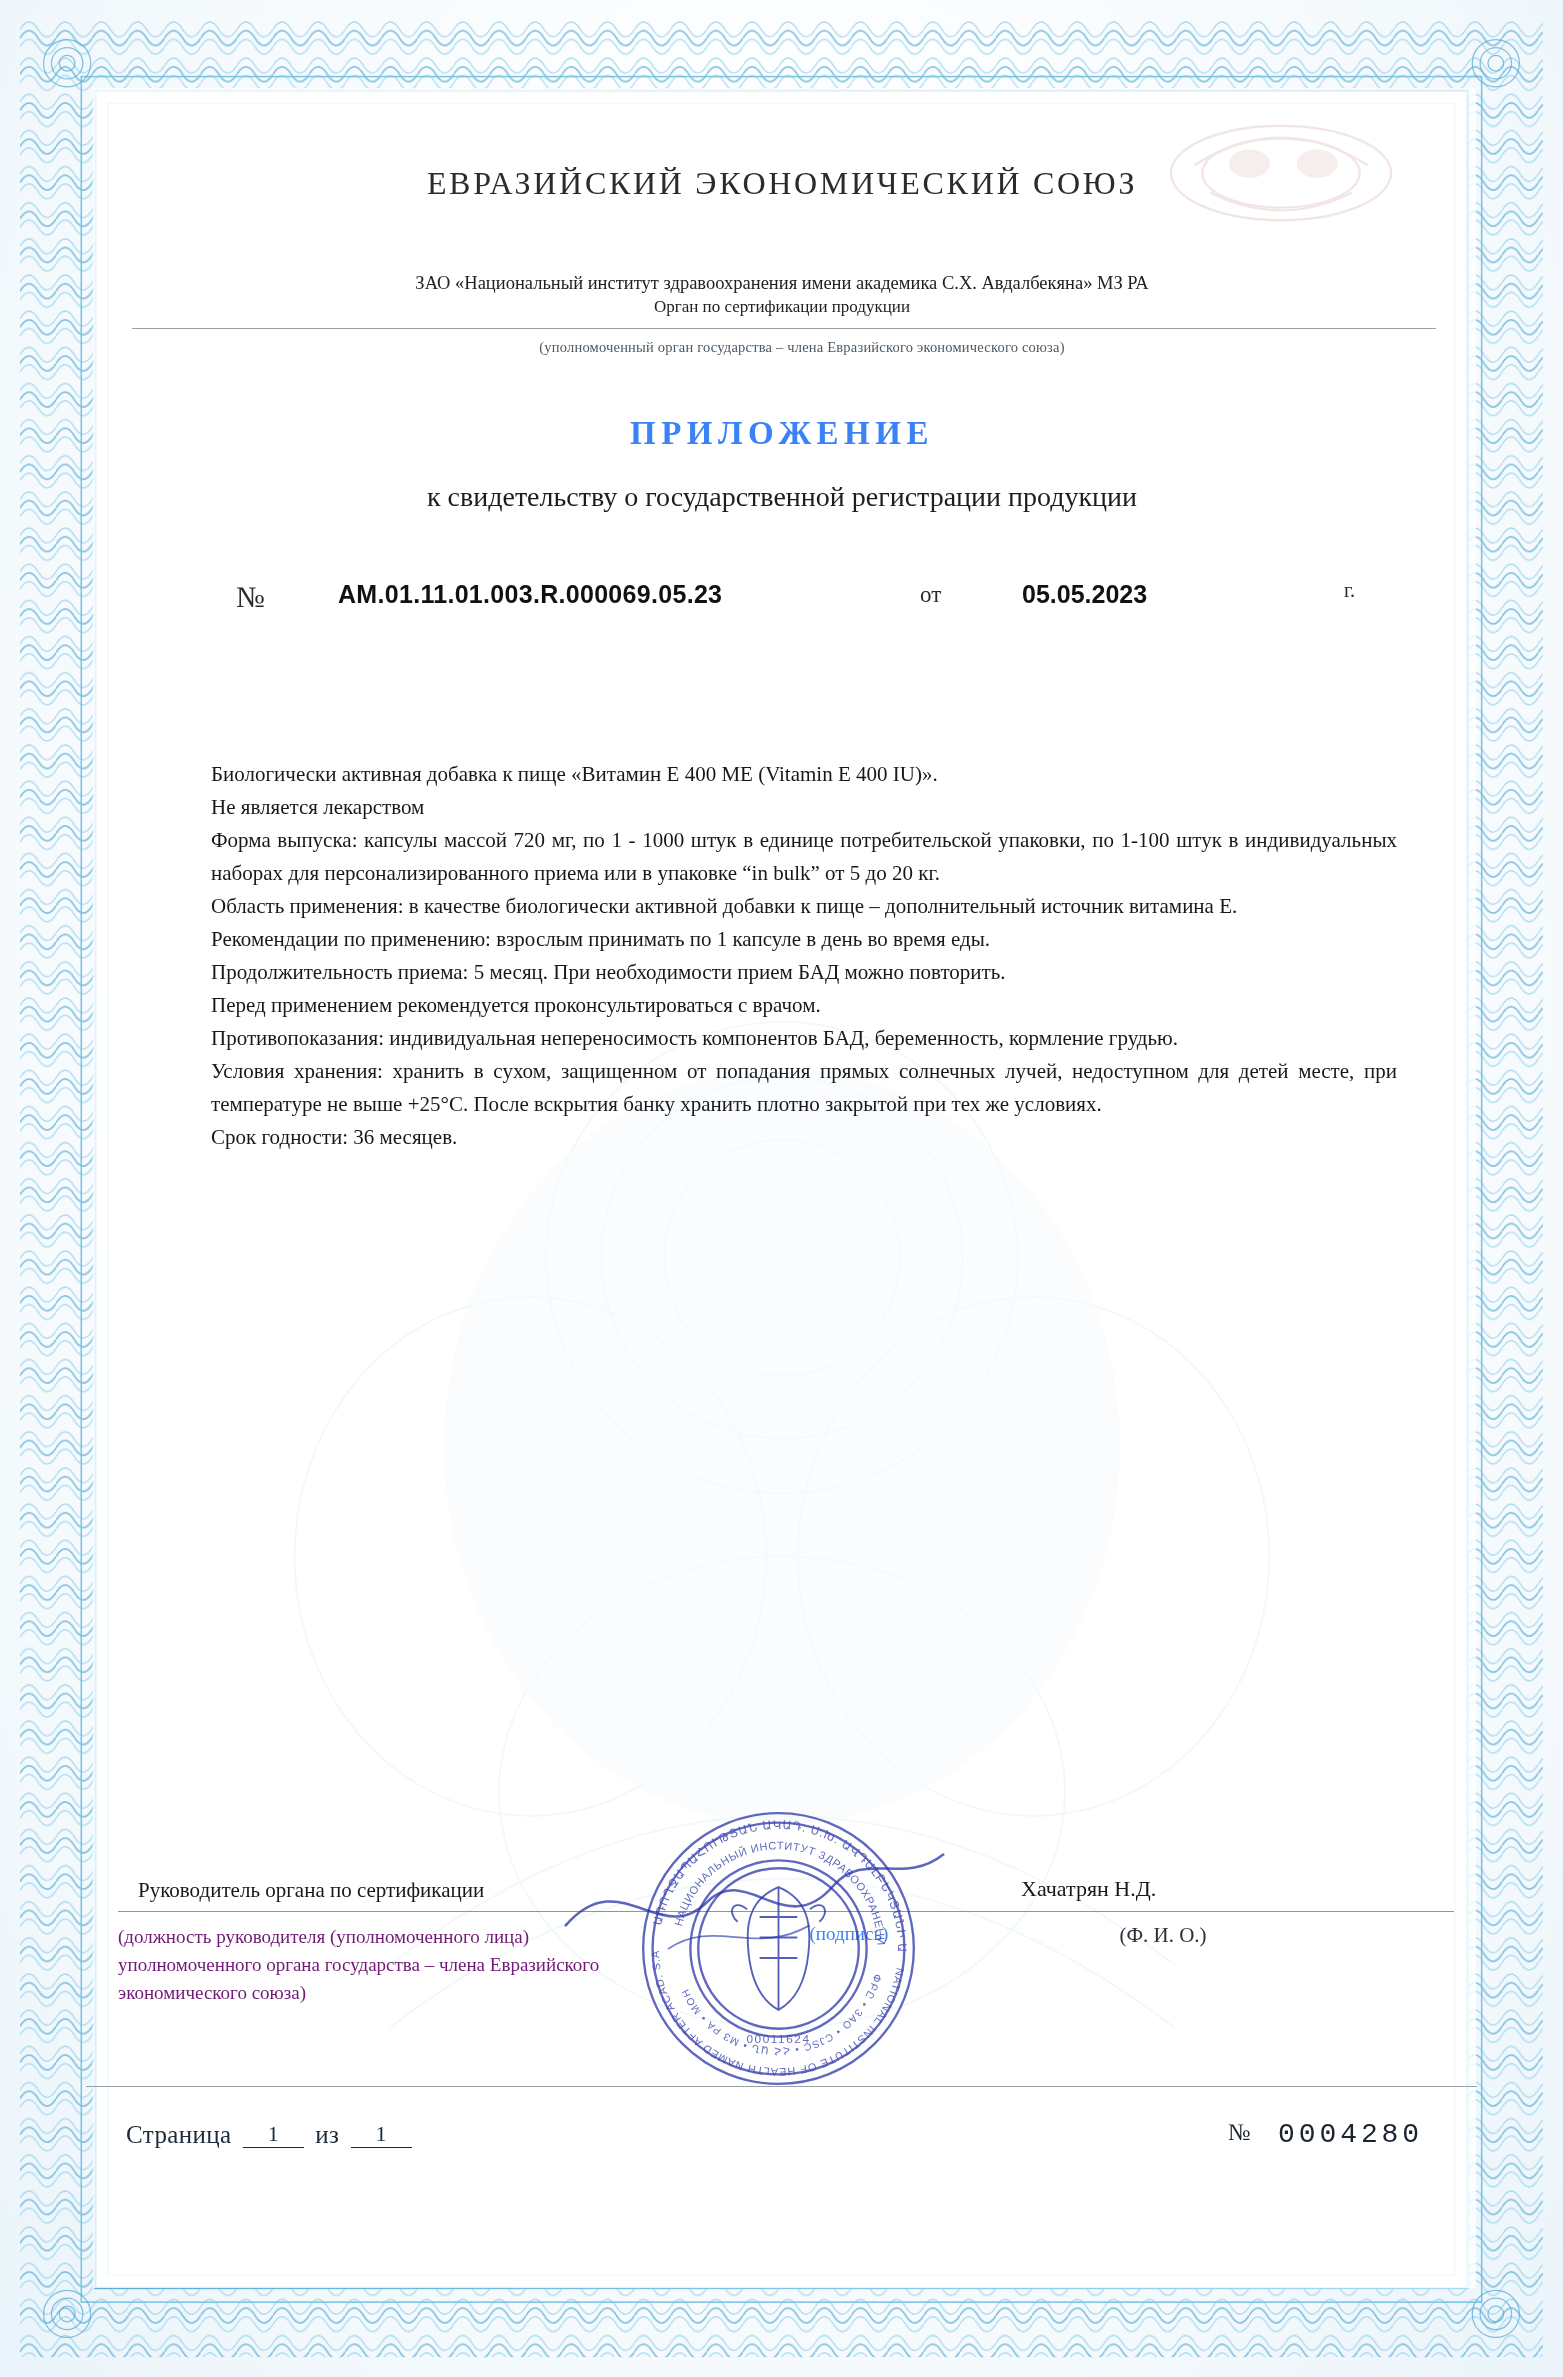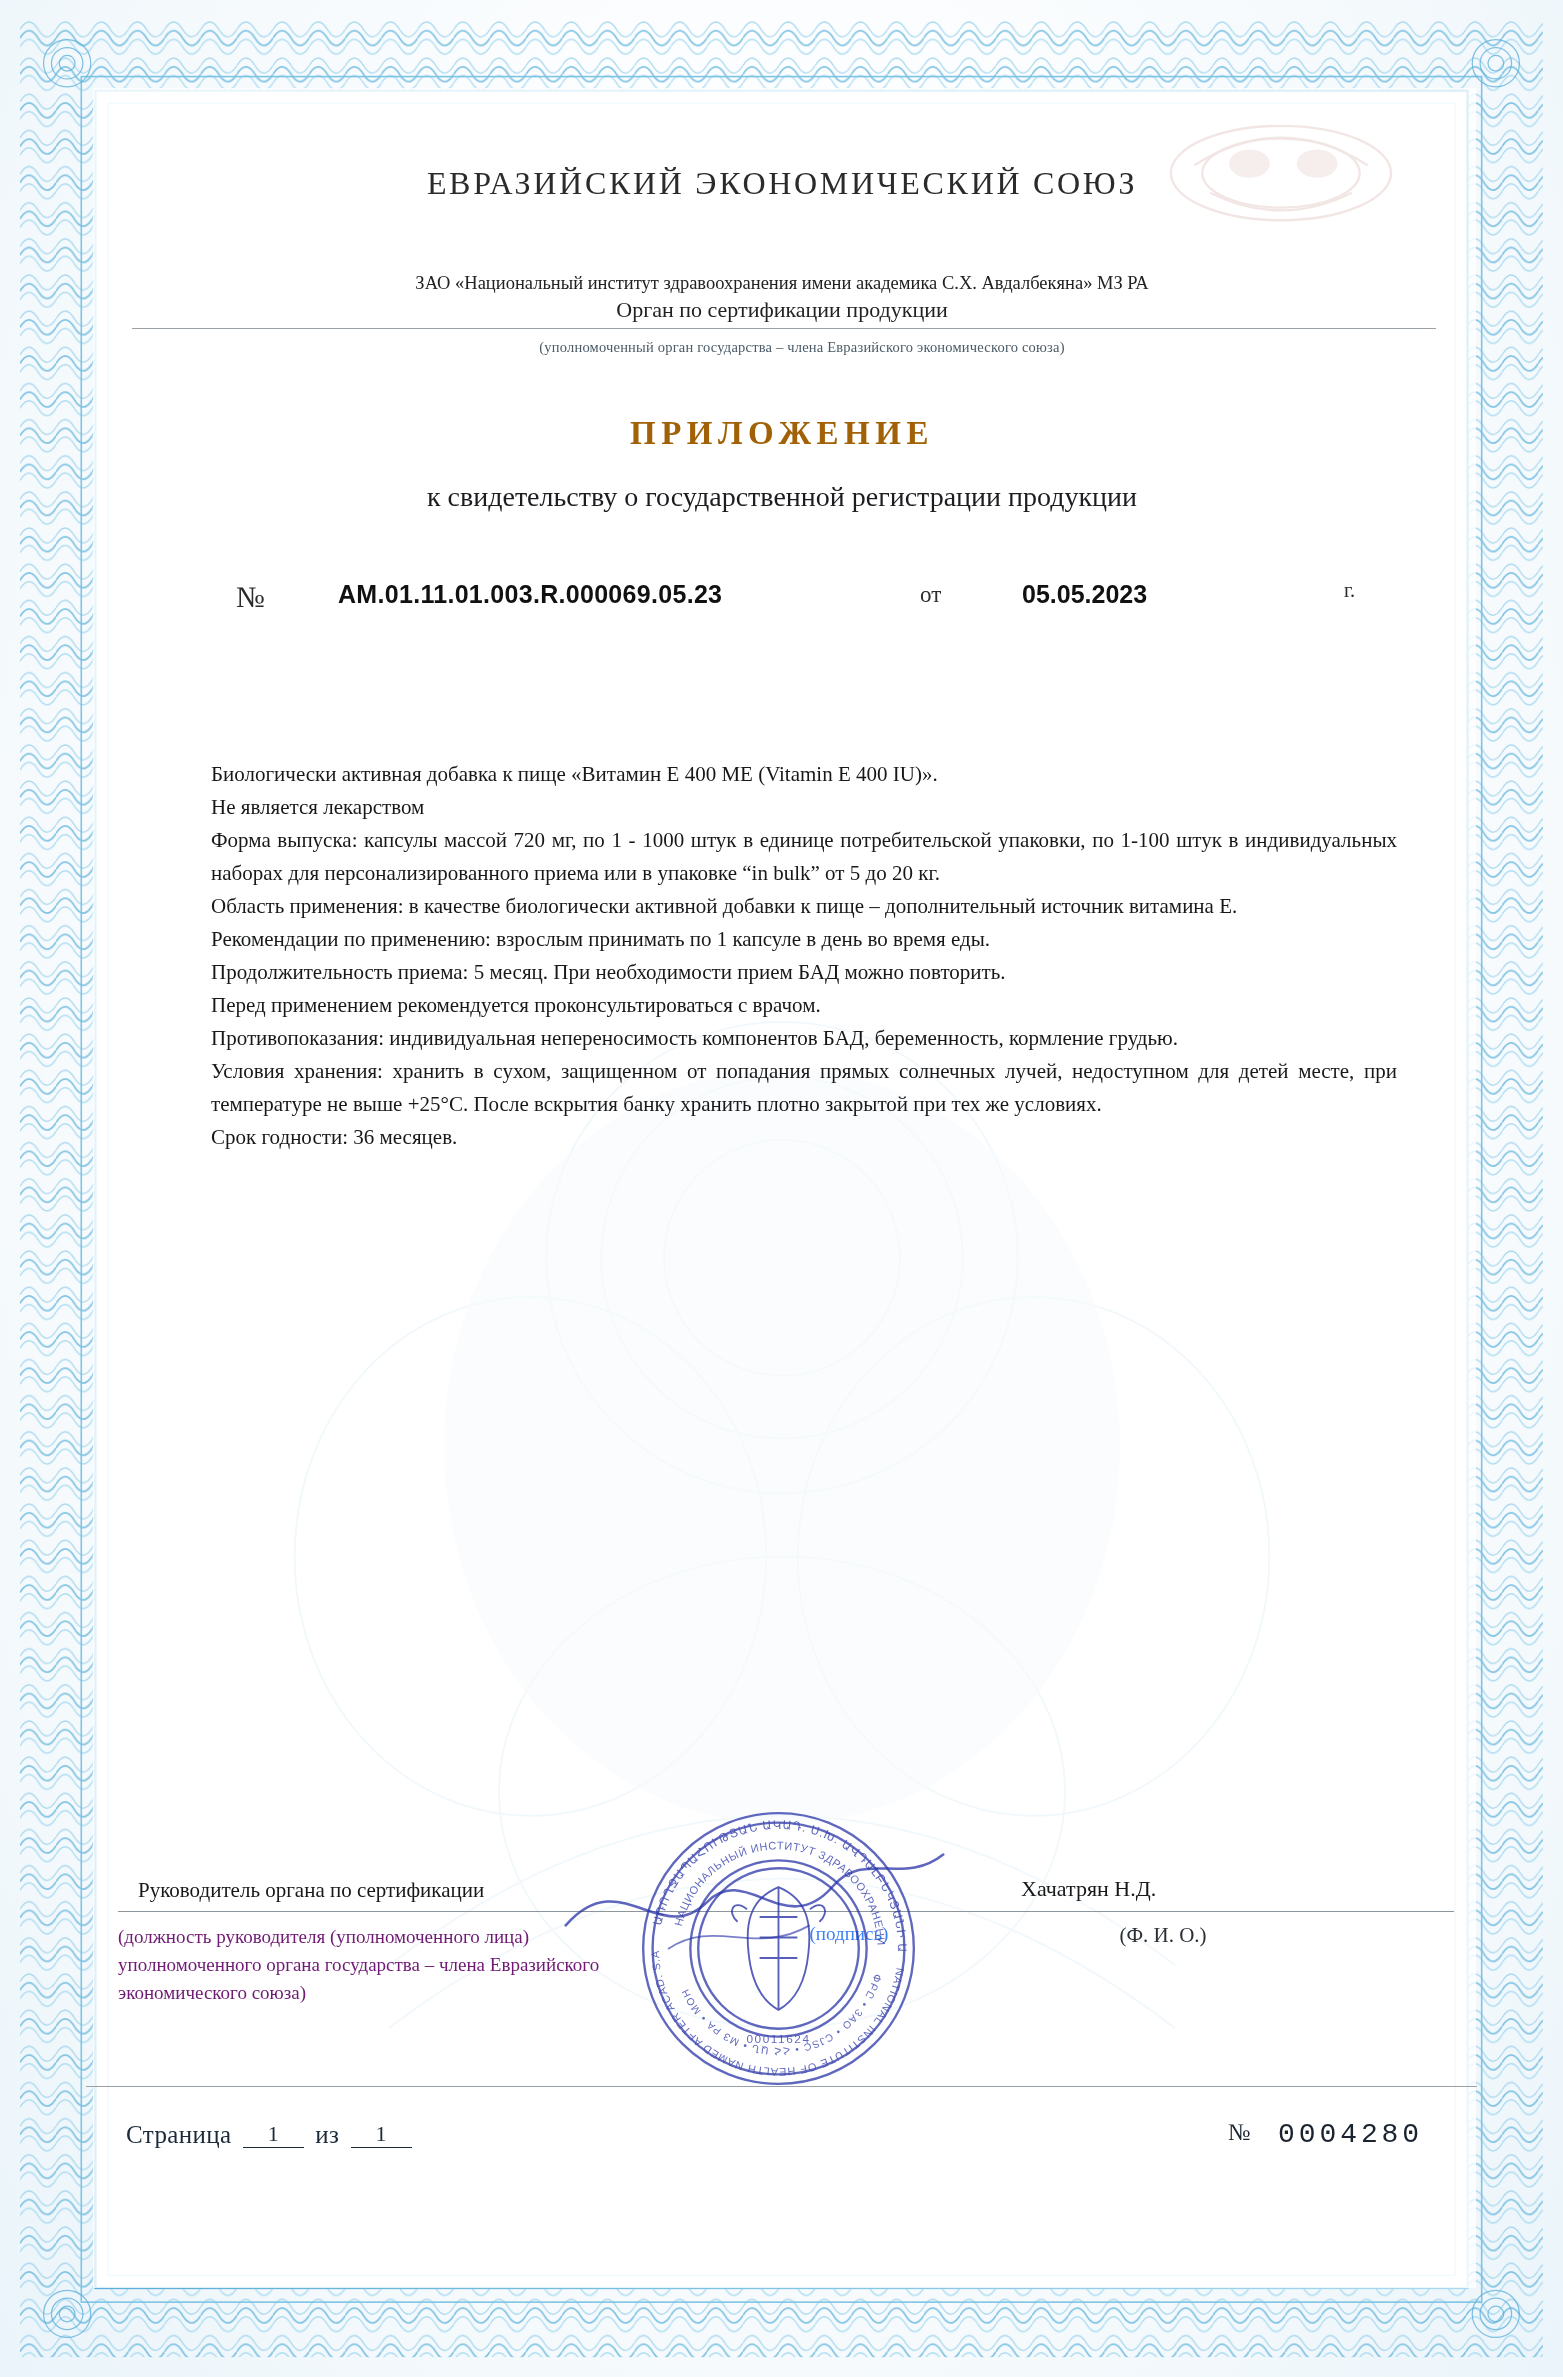--- a/index.html
+++ b/index.html
@@ -95,21 +95,21 @@
     text-align: center;
     font-size: 18.5px;
     color: #222;
   }
   .org-line2 {
     position: absolute;
     left: 0;
     top: 297px;
     width: 1564px;
     text-align: center;
-    font-size: 22px;
+    font-size: 17px;
     color: #222;
   }
   .rule {
     position: absolute;
     left: 132px;
     top: 328px;
     width: 1304px;
     height: 0.8px;
     background: #9aa1a6;
   }
@@ -127,21 +127,21 @@
 
   .doc-title {
     position: absolute;
     left: 0;
     top: 415px;
     width: 1564px;
     text-align: center;
     font-size: 33px;
     font-weight: bold;
     letter-spacing: 5.5px;
-    color: #a16207;
+    color: #3b82f6;
   }
   .doc-subtitle {
     position: absolute;
     left: 0;
     top: 481px;
     width: 1564px;
     text-align: center;
     font-size: 28px;
     color: #1c1d20;
   }

